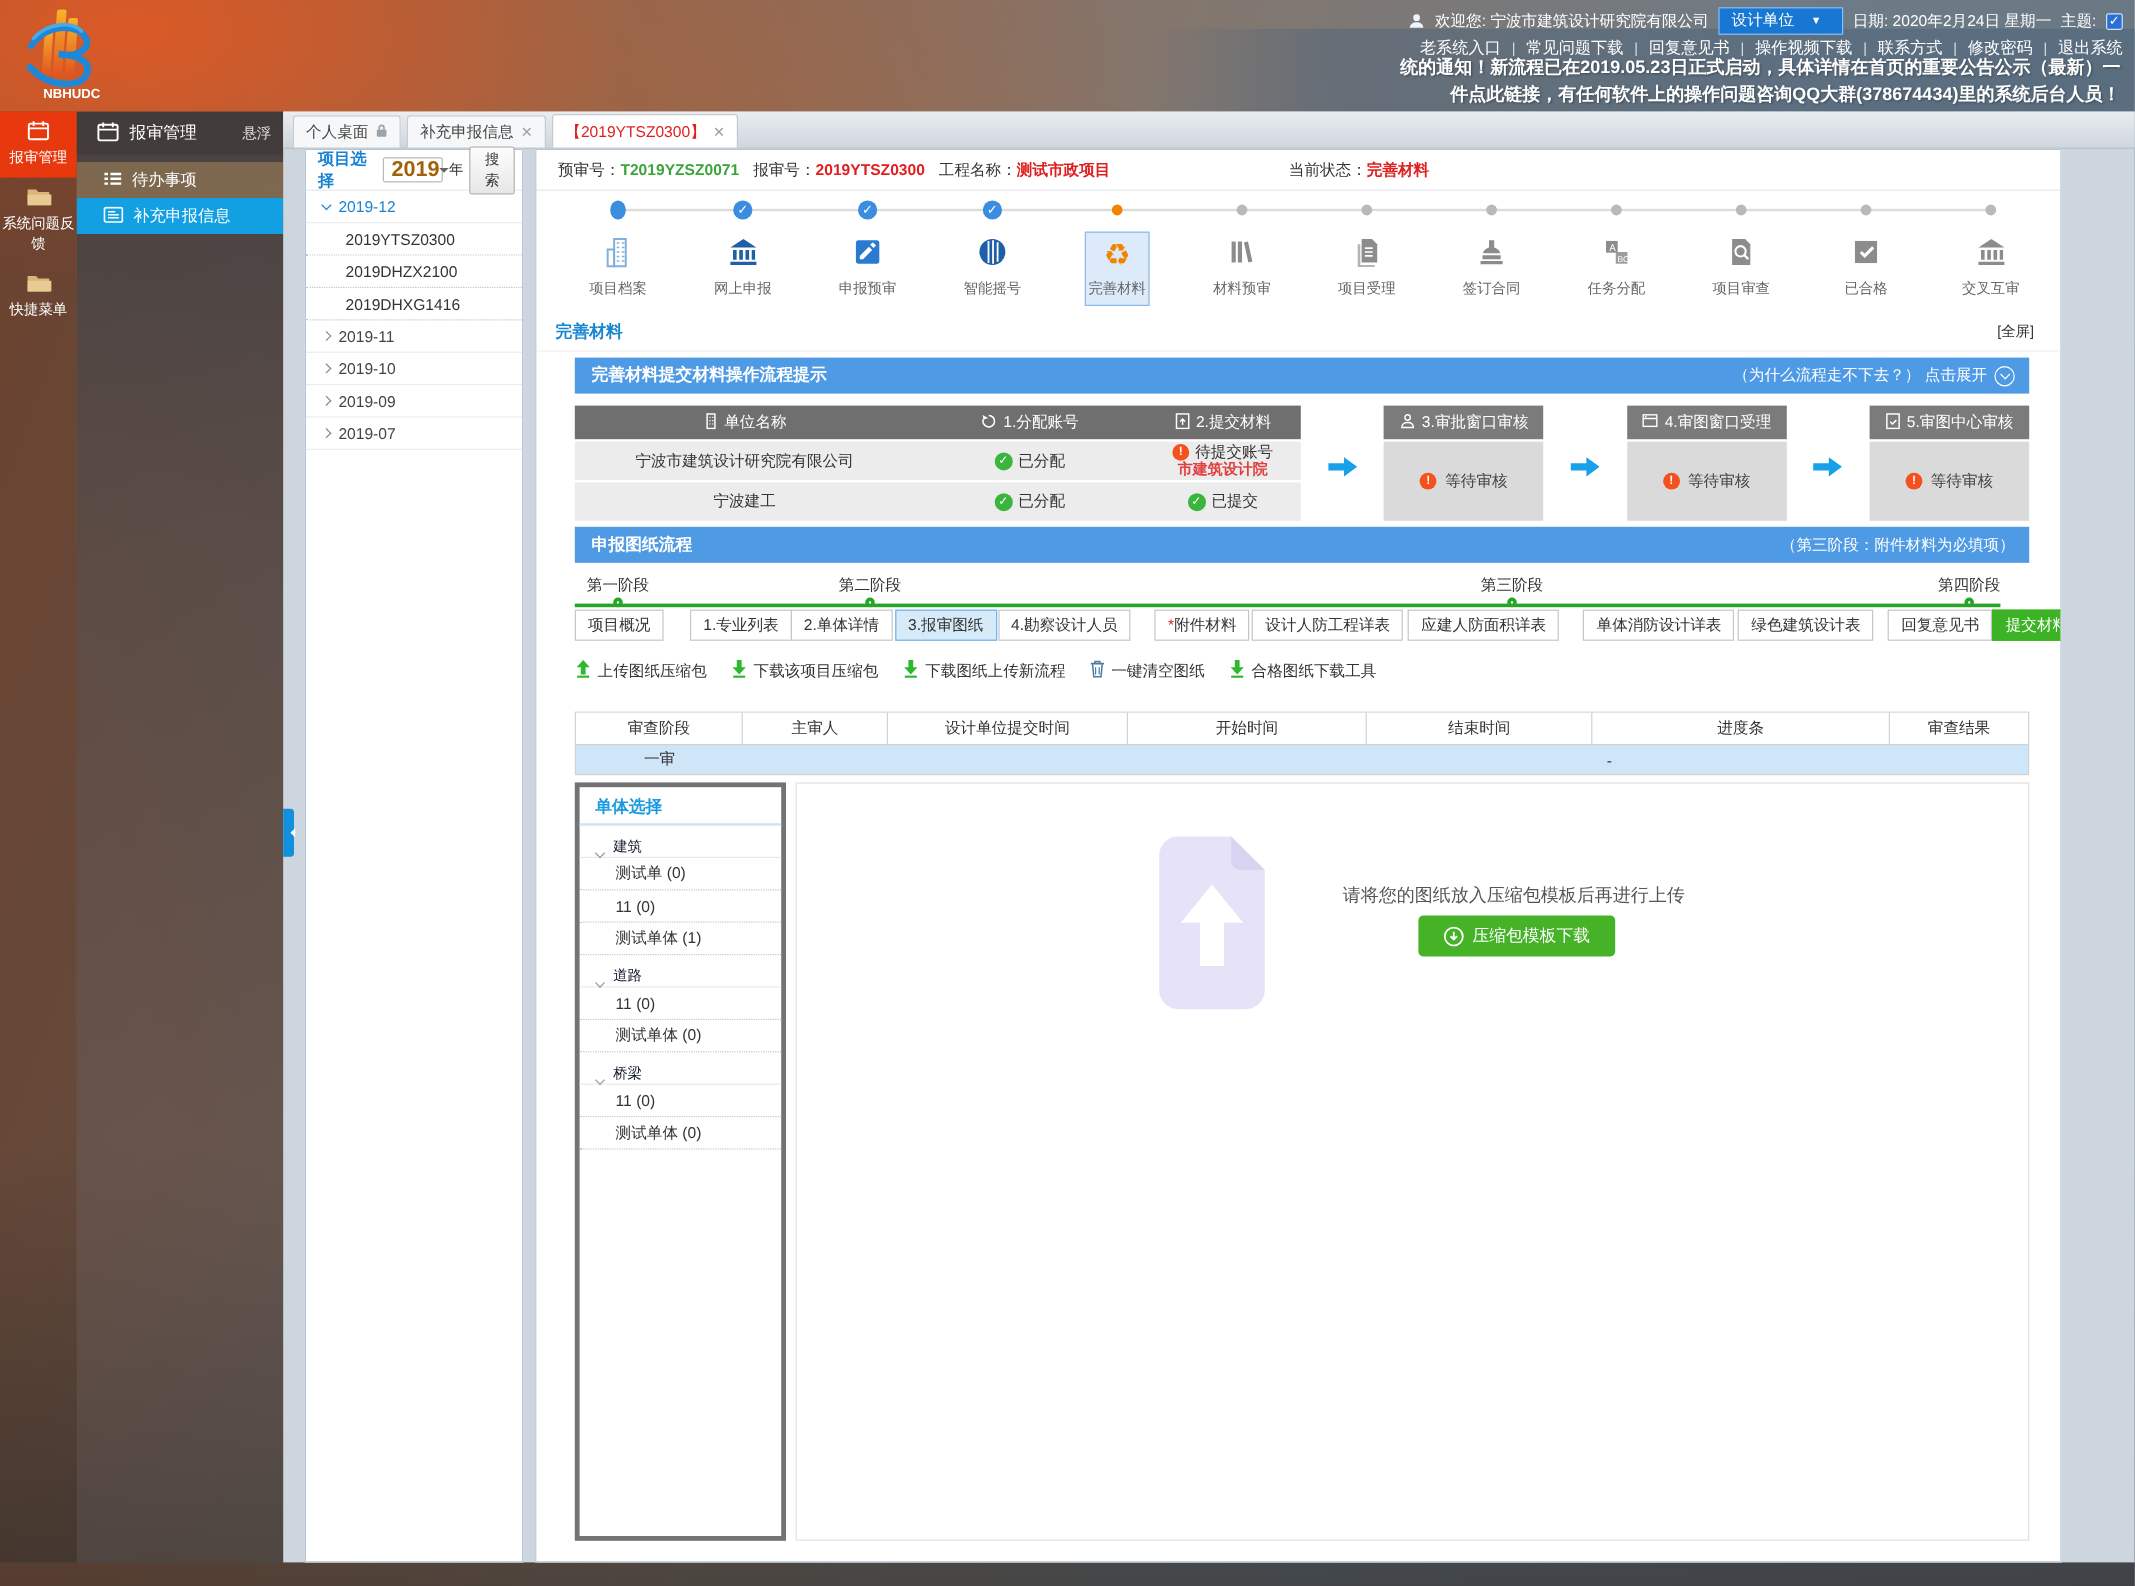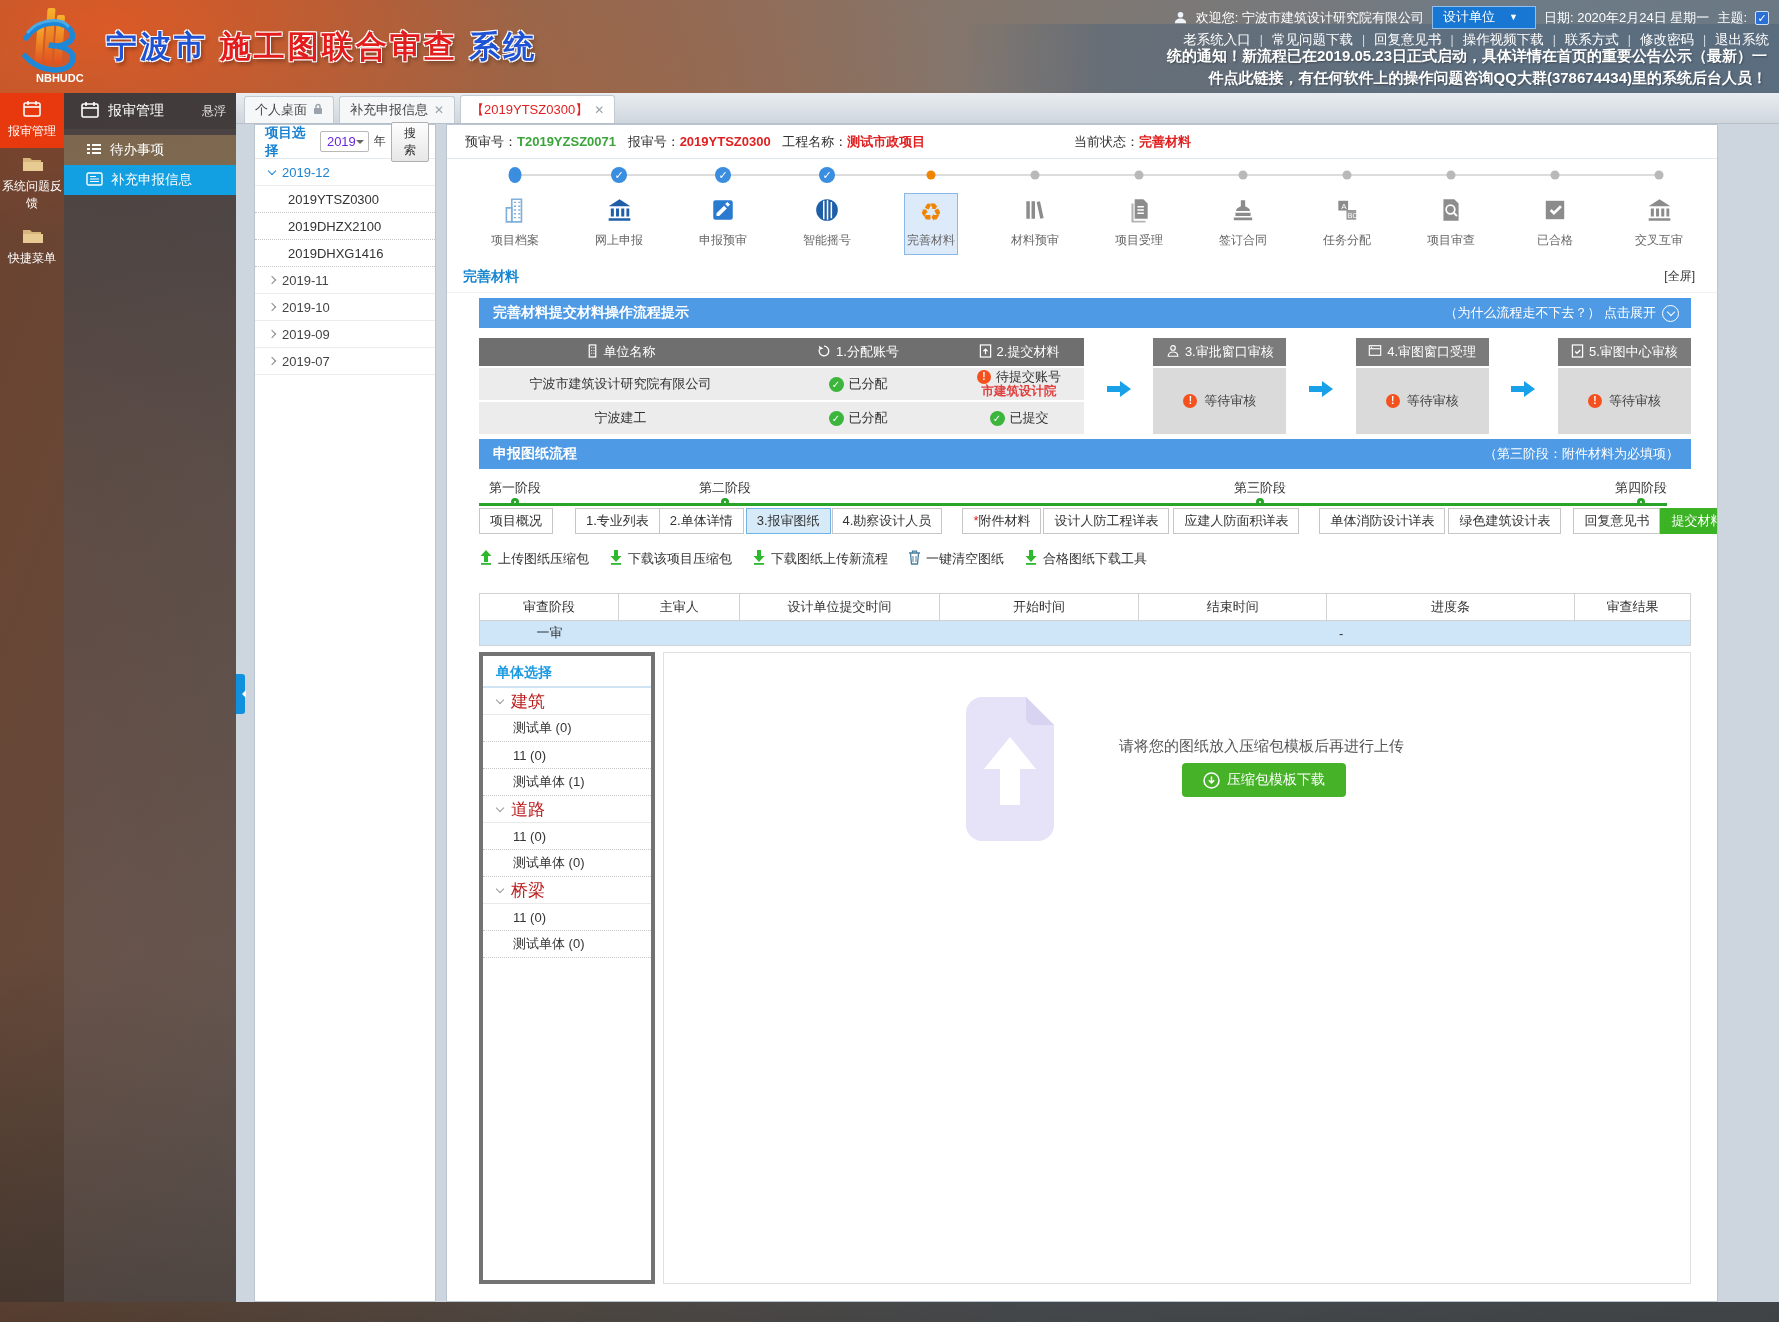--- a/index.html
+++ b/index.html
@@ -56,21 +56,21 @@
 .tab .tx { font-weight:normal; }
 .tab.red .tx { color:#e02020; }
 .tab-close { color:#9aa3ab; font-size:12px; cursor:pointer; }
 #collapse-handle { position:absolute; left:236px; top:674px; width:9px; height:40px; background:#1090dd; border-radius:0 3px 3px 0; cursor:pointer; }
 #collapse-handle:after { content:""; position:absolute; left:2px; top:16px; border:4px solid transparent; border-right-color:#fff; }
 
 
 #proj-panel { position:absolute; left:254px; top:124px; width:182px; height:1178px; background:#fff; border:1px solid #b9c6d2; }
 .pp-head { height:34px; display:flex; align-items:center; gap:5px; padding:0 6px 0 10px; border-bottom:1px solid #e4e9ee; }
 .pp-title { color:#1b82d2; font-weight:bold; font-size:13.5px; }
-.pp-year { border:1px solid #b9b9b9; border-radius:2px; width:50px; height:21px; font-size:13px; color:#6d28d9; display:flex; align-items:center; justify-content:space-between; padding:0 4px 0 6px; cursor:pointer; background:#fff; }
+.pp-year { border:1px solid #b9b9b9; border-radius:2px; width:50px; height:21px; font-size:18px; color:#a16207; display:flex; align-items:center; justify-content:space-between; padding:0 4px 0 6px; cursor:pointer; background:#fff;font-weight:bold; }
 .pp-year .car { width:0; height:0; border:4px solid transparent; border-top-color:#666; margin-top:4px; }
 .pp-year-suffix { font-size:12px; color:#333; }
 .pp-search { border:1px solid #b0b0b0; background:linear-gradient(#fdfdfd,#e7e7e7); border-radius:2px; font-size:12px; color:#333; padding:2px 7px; cursor:pointer; }
 .tree-row { height:27px; display:flex; align-items:center; gap:7px; padding-left:14px; font-size:13px; color:#444; cursor:pointer; border-bottom:1px solid #ececec; }
 .tree-row.open { color:#1b82d2; }
 .tree-child { height:27px; display:flex; align-items:center; padding-left:33px; font-size:13px; color:#333; cursor:pointer; border-bottom:1px dotted #c6c6c6; }
 .chev { display:inline-block; width:6px; height:6px; border-right:1.6px solid #888; border-bottom:1.6px solid #888; transform:rotate(-45deg); }
 .chev.down { transform:rotate(45deg); border-color:#1b82d2; margin-top:-3px; }
 
 
@@ -148,21 +148,21 @@
 .rc1{width:11.5%}.rc2{width:10%}.rc3{width:16.5%}.rc4{width:16.5%}.rc5{width:15.5%}.rc6{width:20.5%}.rc7{width:9.5%; flex:1}
 
 
 #toolbar { margin:7px 26px 0 32px; height:26px; display:flex; align-items:center; gap:20px; }
 .tool-item { display:flex; align-items:center; gap:5px; font-size:13px; color:#333; cursor:pointer; }
 
 
 #bottom-area { margin:6px 26px 0 32px; display:flex; gap:8px; }
 #unit-panel { width:176px; border:4px solid #737373; background:#fff; }
 #unit-title { height:32px; line-height:32px; padding-left:13px; color:#1b9ae0; font-weight:bold; font-size:14px; border-bottom:2px solid #cfe3f2; }
-.unit-group { height:27px; display:flex; align-items:center; gap:8px; padding-left:14px; font-size:17px; color:#b91c1c; border-bottom:1px solid #e9e9e9; cursor:pointer; }
+.unit-group { height:27px; display:flex; align-items:flex-end; gap:8px; padding-left:14px; font-size:12px; color:#0f172a; border-bottom:1px solid #e9e9e9; cursor:pointer; }
 .unit-group .chev { border-color:#999; }
 .unit-item { height:27px; display:flex; align-items:center; padding-left:30px; font-size:13px; color:#333; border-bottom:1px dotted #c6c6c6; cursor:pointer; }
 #upload-area { flex:1; height:632px; border:1px solid #e0e0e0; position:relative; background:#fff; }
 #upload-icon { position:absolute; left:272px; top:40px; }
 #upload-hint { position:absolute; left:455px; top:84px; font-size:15px; color:#555; white-space:nowrap; }
 #tpl-btn { position:absolute; left:518px; top:110px; width:164px; height:34px; background:#45b227; border-radius:4px; color:#fff; font-size:14px; display:flex; align-items:center; justify-content:center; gap:7px; cursor:pointer; }
 </style>
 </head>
 <body>
 
@@ -177,25 +177,20 @@
       </defs>
     <g transform="skewX(-4)">
       <rect x="36" y="6" width="8" height="56" rx="2" fill="url(#og)"></rect>
       <rect x="46" y="13" width="8" height="49" rx="2" fill="url(#og)"></rect>
       <rect x="27" y="21" width="7" height="41" rx="2" fill="url(#og)"></rect>
     </g>
     <path d="M14 36c14-20 42-18 46-5 3 10-12 15-23 12 14 1 28 6 23 17-5 12-32 11-47-6" stroke="#1e88d8" stroke-width="5.5" fill="none" stroke-linecap="round"></path>
     <path d="M16 30c12-14 34-14 40-6" stroke="#49aae6" stroke-width="3" fill="none" stroke-linecap="round"></path>
     <text x="24" y="80" font-size="11" font-weight="bold" fill="#fff" font-family="Liberation Sans, sans-serif">NBHUDC</text>
   </svg>
-  <div id="app-title">
-    <span class="t-blue">宁波市</span>
-    <span class="t-red">施工图联合审查</span>
-    <span class="t-blue">系统</span>
-  </div>
   <div class="hdr-row1">
     <svg width="15" height="15" viewBox="0 0 16 16">
         <circle cx="8" cy="5" r="3" fill="#eef4fb"></circle>
         <path d="M2 14c0-3.4 2.7-5 6-5s6 1.6 6 5z" fill="#eef4fb"></path>
       </svg>
     <span>欢迎您: 宁波市建筑设计研究院有限公司</span>
     <span class="role-select">
       <span>设计单位</span>
         <span class="car">▼</span>
     </span>

